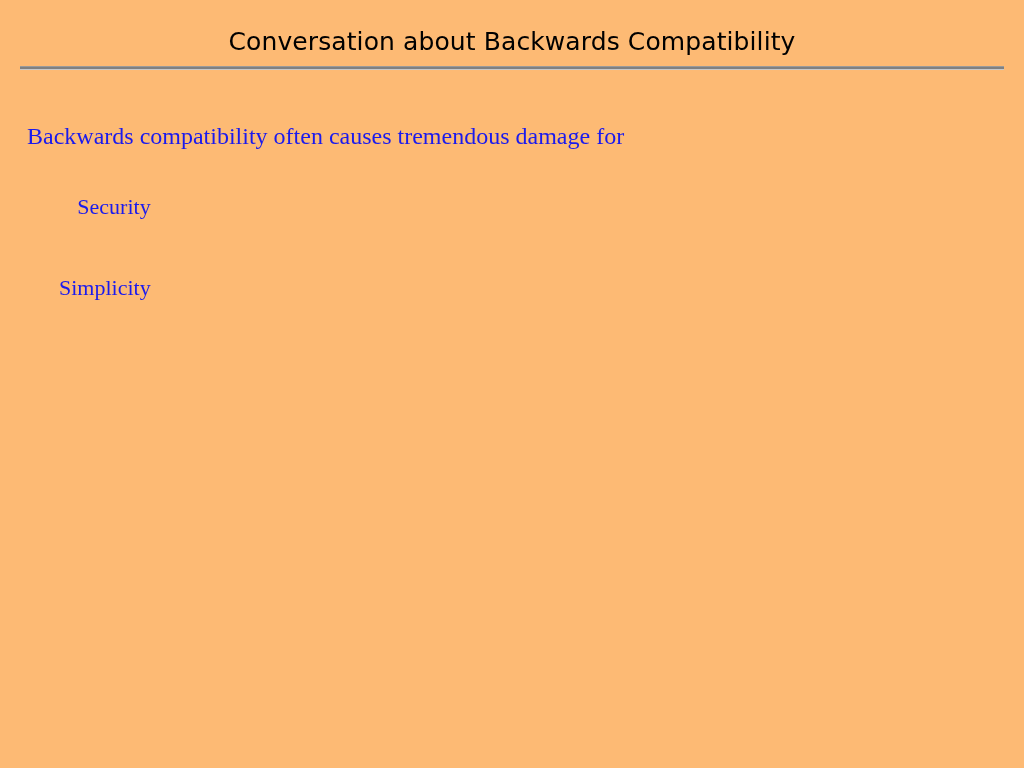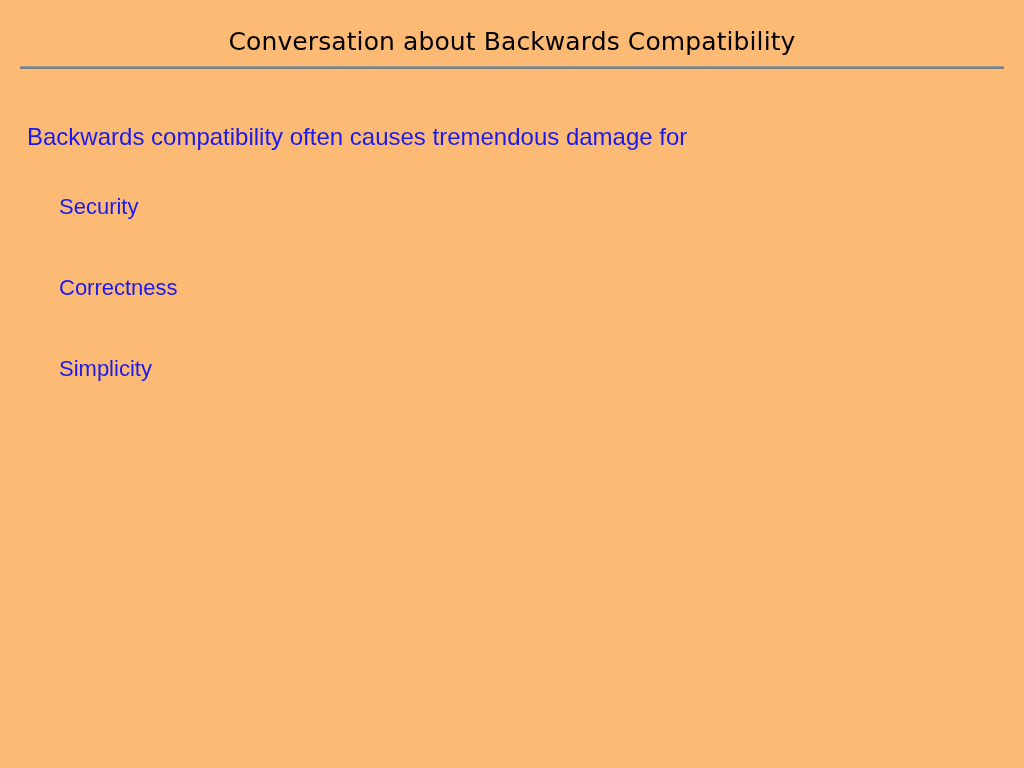--- a/index.html
+++ b/index.html
@@ -41,50 +41,50 @@
     border-top: 1px solid #9a9a9a;
     border-bottom: 1px solid #c8c8c8;
     box-sizing: border-box;
   }
   .lead-line {
     position: absolute;
     top: 123px;
     left: 27px;
     font-size: 24px;
     color: #1a1aee;
-    font-family: Liberation Sans, sans-serif;
+    font-family: Liberation Serif, serif;
     white-space: nowrap;
   }
   .bullet-list {
     position: absolute;
     top: 196px;
     left: 59px;
     margin: 0;
     padding: 0;
     list-style: none;
   }
   .bullet-item {
     font-size: 22px;
     color: #1a1aee;
-    font-family: Liberation Sans, sans-serif;
+    font-family: Liberation Serif, serif;
     line-height: 1;
     margin-bottom: 59px;
     white-space: nowrap;
+    text-align: right;
   }
 </style>
 </head>
 <body>
 
 <div class="slide">
 
   <div class="slide-title">Conversation about Backwards Compatibility</div>
 
   <div class="title-rule"></div>
 
   <div class="lead-line">Backwards compatibility often causes tremendous damage for</div>
 
   <ul class="bullet-list">
     <li class="bullet-item">Security</li>
-    <li class="bullet-item">Correctness</li>
     <li class="bullet-item">Simplicity</li>
   </ul>
 
 </div>
 
 </body></html>

